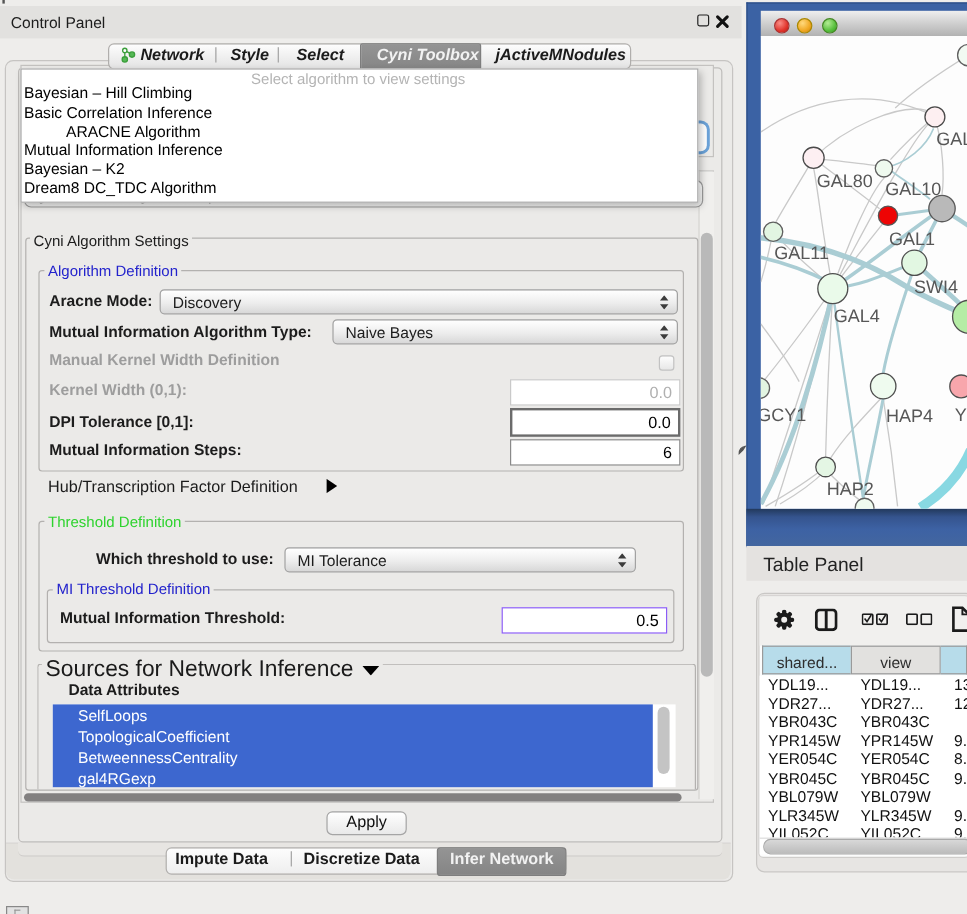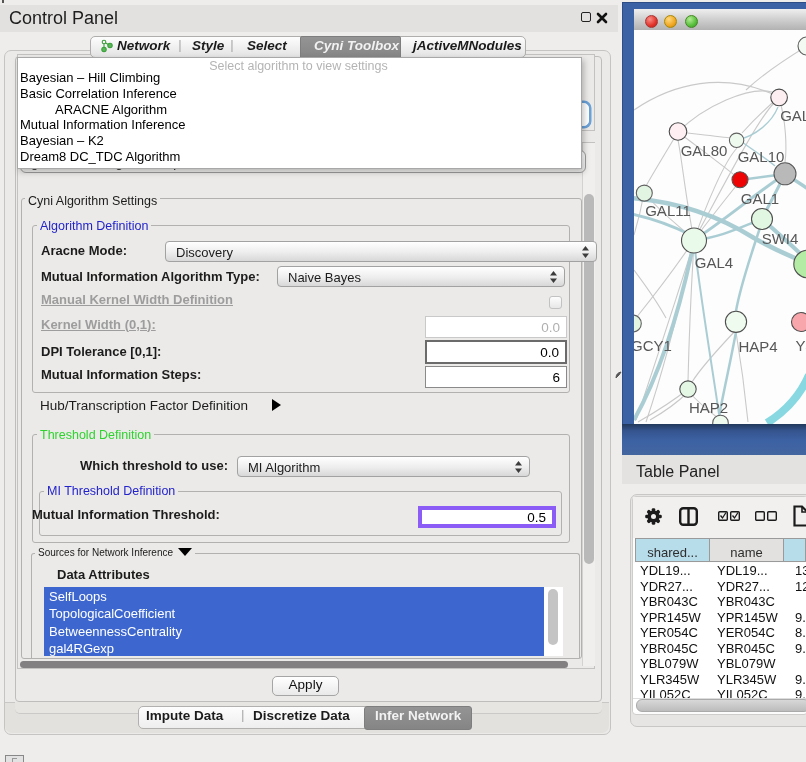--- a/index.html
+++ b/index.html
@@ -1,32 +1,32 @@
 <!DOCTYPE html>
 <html><head><meta charset="utf-8">
 <style>
 html,body{margin:0;padding:0;}
 body{width:806px;height:762px;background:#eeedeb;font-family:"Liberation Sans",sans-serif;overflow:hidden;position:relative;}
 .abs{position:absolute;}
 .b{font-weight:normal;margin-left:35px;}
 .lbl{position:absolute;font-size:13px;font-weight:bold;color:#1c1c1c;white-space:nowrap;}
-.dlbl{position:absolute;font-size:13px;font-weight:bold;color:#9d9d9d;white-space:nowrap;text-decoration:underline;}
+.dlbl{position:absolute;font-size:13px;font-weight:bold;color:#9d9d9d;white-space:nowrap;}
 .grp{position:absolute;border:1px solid #b3b1af;border-radius:3px;}
 .gtitle{position:absolute;font-size:12.5px;background:#ebeae8;padding:0 3px;white-space:nowrap;}
 .combo{position:absolute;border:1px solid #a2a2a2;border-radius:4px;background:linear-gradient(#ffffff,#ededed 55%,#d8d8d8);box-sizing:border-box;}
 .combo .ct{position:absolute;left:10px;top:50%;transform:translateY(-50%);font-size:13px;color:#1c1c1c;white-space:nowrap;}
 .carr{position:absolute;right:6px;top:50%;transform:translateY(-50%);width:9px;}
 .field{position:absolute;background:#ffffff;box-sizing:border-box;font-size:13.5px;text-align:right;padding-right:6px;line-height:normal;display:flex;align-items:center;justify-content:flex-end;}
 </style>
 </head><body>
 
 <div class="abs" style="left:2px;top:0;width:2px;height:3px;background:#555;"></div>
 
 <div class="abs" style="left:0;top:5px;width:618px;height:27px;background:#e2e1df;">
-  <div class="abs" style="left:9px;top:0;height:27px;line-height:27px;font-size:18px;color:#1d1d1d;">Control Panel</div>
+  <div class="abs" style="left:9px;top:0;height:27px;line-height:27px;font-size:13px;color:#1d1d1d;">Control Panel</div>
   <div class="abs" style="left:581px;top:7px;width:8px;height:8px;border:1.5px solid #222;border-radius:2px;"></div>
   <svg class="abs" style="left:596px;top:7px;" width="12" height="12" viewBox="0 0 12 12">
       <path d="M2 2 L10 10 M10 2 L2 10" stroke="#111" stroke-width="2.6" stroke-linecap="round"></path>
     </svg>
 </div>
 
 <div class="abs" style="left:4px;top:50px;width:605px;height:683px;background:#ebeae8;border:1px solid #c6c4c2;border-radius:7px;"></div>
 
 <div class="abs" style="left:5px;top:702px;width:604px;height:30px;background:#e3e1dd;border-bottom-left-radius:7px;border-bottom-right-radius:7px;border-top:1px solid #c9c7c5;"></div>
 <div class="abs" style="left:15px;top:702px;width:587px;height:11px;background:#e7e5e2;border-bottom:1px solid #cbc9c7;border-bottom-left-radius:5px;border-bottom-right-radius:5px;"></div>
@@ -39,21 +39,21 @@
 <div class="abs" style="left:582px;top:143px;width:12px;height:523px;background:#f0efed;border-left:1px solid #d4d2d0;"></div>
 <div class="abs" style="left:583.5px;top:194px;width:10px;height:370px;background:#b9b9b9;border-radius:5px;"></div>
 
 <div class="grp" style="left:21px;top:198px;width:559px;height:459px;"></div>
 <div class="gtitle" style="left:25px;top:193.5px;color:#1c1c1c;">Cyni Algorithm Settings</div>
 
 <div class="grp" style="left:32px;top:225px;width:536px;height:166px;"></div>
 <div class="gtitle" style="left:37px;top:219px;color:#2323cc;">Algorithm Definition</div>
 
 <div class="lbl" style="left:41px;top:243px;">Aracne Mode:</div>
-<div class="combo" style="left:133px;top:241px;width:432px;height:21px;margin-left:32px;">
+<div class="combo" style="left:133px;top:241px;width:432px;height:21px;">
   <div class="ct">Discovery</div>
   <svg class="carr" height="12" viewBox="0 0 9 12">
       <path d="M4.5 0 L8 4.5 L1 4.5 Z M4.5 12 L8 7.5 L1 7.5 Z" fill="#3c3c3c"></path>
     </svg>
 </div>
 <div class="lbl" style="left:41px;top:268.5px;">Mutual Information Algorithm Type:</div>
 <div class="combo" style="left:277px;top:266px;width:288px;height:21px;">
   <div class="ct">Naive Bayes</div>
   <svg class="carr" height="12" viewBox="0 0 9 12">
       <path d="M4.5 0 L8 4.5 L1 4.5 Z M4.5 12 L8 7.5 L1 7.5 Z" fill="#3c3c3c"></path>
@@ -74,40 +74,40 @@
 <div class="abs" style="left:40px;top:398px;font-size:13.5px;color:#1b1b1b;white-space:nowrap;">Hub/Transcription Factor Definition</div>
 <svg class="abs" style="left:272px;top:399px;" width="9" height="12" viewBox="0 0 9 12">
     <path d="M0 0 L9 6 L0 12 Z" fill="#000"></path>
   </svg>
 
 <div class="grp" style="left:32px;top:434px;width:536px;height:107px;"></div>
 <div class="gtitle" style="left:37px;top:427.5px;color:#2ed32e;">Threshold Definition</div>
 
 <div class="lbl" style="left:80px;top:457.5px;">Which threshold to use:</div>
 <div class="combo" style="left:237px;top:456px;width:293px;height:21px;">
-  <div class="ct">MI Algorithm</div>
+  <div class="ct">MI Tolerance</div>
   <svg class="carr" height="12" viewBox="0 0 9 12">
       <path d="M4.5 0 L8 4.5 L1 4.5 Z M4.5 12 L8 7.5 L1 7.5 Z" fill="#3c3c3c"></path>
     </svg>
 </div>
 
 <div class="grp" style="left:39px;top:491px;width:521px;height:43px;"></div>
 <div class="gtitle" style="left:44px;top:483.5px;color:#2323cc;">MI Threshold Definition</div>
-<div class="lbl" style="left:32px;top:506.5px;">Mutual Information Threshold:</div>
-<div class="field" style="left:418px;top:506px;width:138px;height:22px;border:4px solid #8b5cf6;color:#000;">0.5</div>
+<div class="lbl" style="left:50px;top:506.5px;">Mutual Information Threshold:</div>
+<div class="field" style="left:418px;top:506px;width:138px;height:22px;border:1px solid #8b5cf6;color:#000;">0.5</div>
 
 <div class="grp" style="left:31px;top:553px;width:547px;height:104px;border-bottom:none;border-bottom-left-radius:0;border-bottom-right-radius:0;"></div>
-<div class="gtitle" style="left:35px;top:547px;color:#1b1b1b;font-size:10px;">Sources for Network Inference <svg width="14" height="8" viewBox="0 0 14 8" style="margin-left:2px;">
+<div class="gtitle" style="left:35px;top:547px;color:#1b1b1b;font-size:19px;">Sources for Network Inference <svg width="14" height="8" viewBox="0 0 14 8" style="margin-left:2px;">
       <path d="M0 0 L14 0 L7 8 Z" fill="#000"></path>
     </svg></div>
 <div class="lbl" style="left:37px;top:566.5px;padding-left:20px;">Data Attributes</div>
 
 <div class="abs" style="left:44px;top:587px;width:519px;height:69px;background:#ffffff;"></div>
 <div class="abs" style="left:44px;top:587px;width:500px;height:69px;background:#3d67cf;color:#fff;font-size:13px;">
-  <div style="padding:1px 0 0 5px;line-height:17.3px;">SelfLoops<br>TopologicalCoefficient<br>BetweennessCentrality<br>gal4RGexp</div>
+  <div style="padding:1px 0 0 21px;line-height:17.3px;">SelfLoops<br>TopologicalCoefficient<br>BetweennessCentrality<br>gal4RGexp</div>
 </div>
 <div class="abs" style="left:548px;top:589px;width:10px;height:56px;background:#c4c4c4;border-radius:5px;"></div>
 
 <div class="abs" style="left:20px;top:661px;width:548px;height:7px;background:#828080;border-radius:4px;"></div>
 
 <div class="abs" style="left:90px;top:36px;width:434px;height:20px;background:linear-gradient(#fdfdfd,#e3e3e3);border:1px solid #b0aeac;border-radius:5px;"></div>
 <div class="abs" style="left:300px;top:36px;width:99px;height:21px;background:linear-gradient(#949494,#858585);border:1px solid #7e7e7e;border-radius:2px;"></div>
 <div class="abs" style="left:90px;top:36px;width:434px;height:22px;font-size:13.5px;font-weight:600;color:#1b1b1b;font-style:italic;">
   <svg class="abs" style="left:10px;top:3px" width="14" height="14" viewBox="0 0 14 14">
       <g stroke="#3b9e3b" stroke-width="1.1" fill="#55b855">
@@ -281,21 +281,21 @@
     </g>
   </svg>
   <svg class="abs" style="left:160px;top:8px;" width="16" height="22" viewBox="0 0 16 22">
     <path d="M1.5 1.5 L9 1.5 L14.5 7 L14.5 20.5 L1.5 20.5 Z" fill="none" stroke="#1b1b1b" stroke-width="2.2"></path>
     <path d="M9 1.5 L9 7 L14.5 7" fill="none" stroke="#1b1b1b" stroke-width="1.6"></path>
   </svg>
 </div>
 
 <div class="abs" style="left:635px;top:538px;width:171px;height:25px;font-size:13px;color:#2e2e2e;">
   <div class="abs" style="left:0;top:0;width:74px;height:24px;background:#b7dcea;border:1px solid #9a9a9a;border-right:none;box-sizing:border-box;text-align:center;line-height:27px;">shared...</div>
-  <div class="abs" style="left:74px;top:0;width:75px;height:24px;background:#e2e1df;border:1px solid #9a9a9a;box-sizing:border-box;text-align:center;line-height:27px;">name</div>
+  <div class="abs" style="left:74px;top:0;width:75px;height:24px;background:#e2e1df;border:1px solid #9a9a9a;box-sizing:border-box;text-align:center;line-height:27px;">view</div>
   <div class="abs" style="left:149px;top:0;width:22px;height:24px;background:#b7dcea;border:1px solid #9a9a9a;border-left:none;box-sizing:border-box;"></div>
 </div>
 
 <div class="abs" style="left:633px;top:563px;width:173px;height:135px;background:#fff;overflow:hidden;font-size:13px;color:#111;">
   <div class="abs" style="left:7px;top:0;line-height:15.5px;white-space:pre;">YDL19...
 YDR27...
 YBR043C
 YPR145W
 YER054C
 YBR045C

